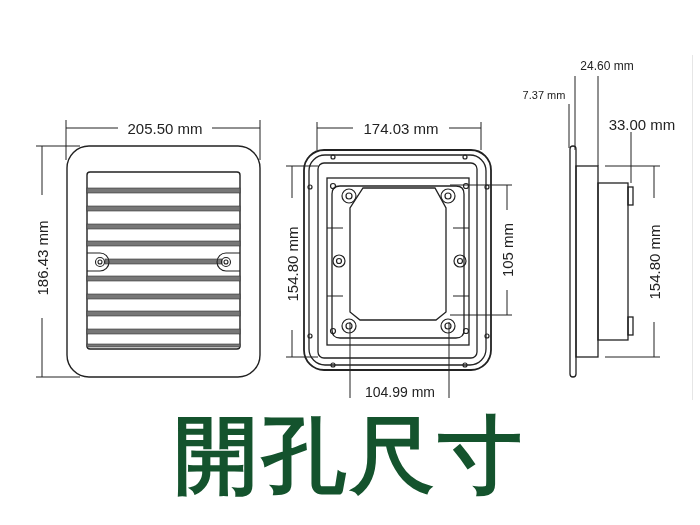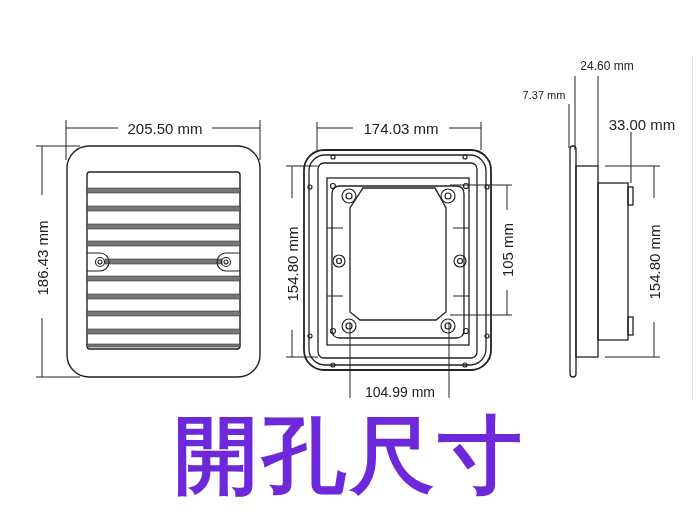--- a/index.html
+++ b/index.html
@@ -1,19 +1,19 @@
 <!DOCTYPE html>
 <html><head>
 <meta charset="utf-8">
 <style>
   html, body { margin:0; padding:0; background:#ffffff; }
   body { width:700px; height:525px; position:relative; overflow:hidden; font-family:"Liberation Sans", sans-serif; }
   svg { position:absolute; left:0; top:0; }
   .dim { font-family:"Liberation Sans", sans-serif; fill:#222; }
-  .title { position:absolute; left:0; width:700px; top:400px; text-align:center; font-family:"DejaVu Sans", sans-serif; font-size:84px; font-weight:bold; color:#6d28d9; letter-spacing:4px; line-height:110px; }
+  .title { position:absolute; left:0; width:700px; top:400px; text-align:center; font-family:"DejaVu Sans", sans-serif; font-size:84px; font-weight:bold; color:#14532d; letter-spacing:4px; line-height:110px; }
   .divider { position:absolute; left:692px; top:55px; width:1px; height:345px; background:#e6e6e6; }
 </style>
 </head>
 <body>
 
 <svg width="700" height="525" viewBox="0 0 700 525">
 
   <g stroke="#222" fill="none" stroke-width="1.4">
 
     <line x1="66" y1="120" x2="66" y2="160" stroke-width="1"></line>

